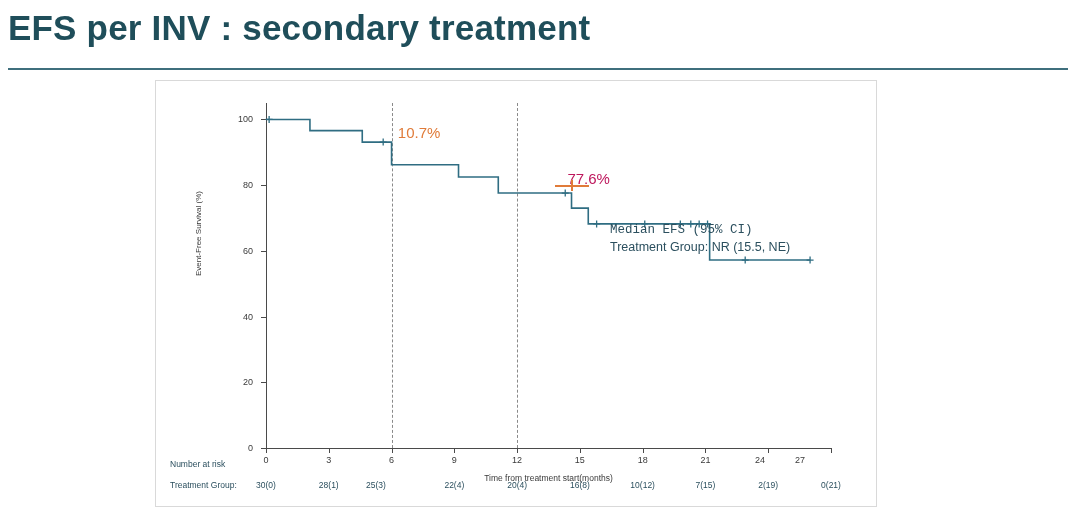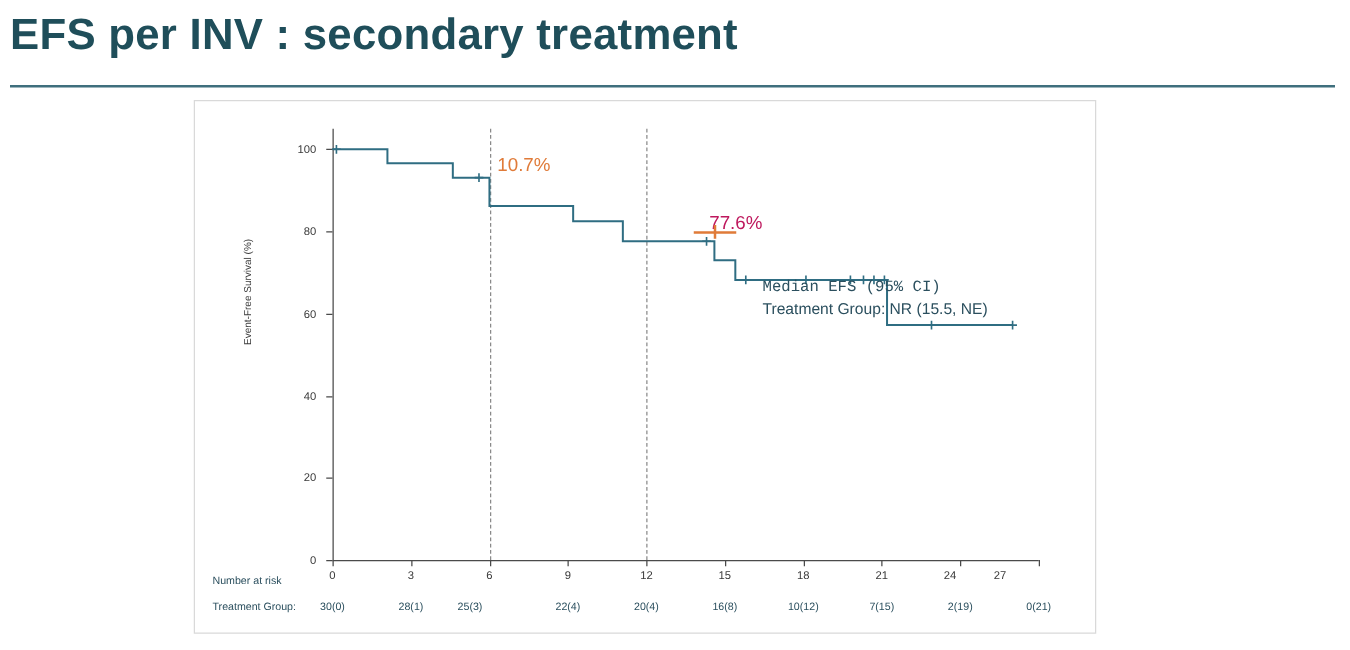--- a/index.html
+++ b/index.html
@@ -193,20 +193,21 @@
 <body>
 
 <div id="slide">
 
   <div id="slide-title">EFS per INV : secondary treatment</div>
   <div id="title-rule"></div>
 
   <div id="figure-frame">
 
     <div id="ylabel">Event-Free Survival (%)</div>
+    <div id="xlabel">Time from treatment start(months)</div>
 
     <div class="plot" id="plot">
       <div class="axis-line" id="y-axis"></div>
       <div class="axis-line" id="x-axis"></div>
       <div id="ticks-y">
           <div class="ytick-mark" style="top: 345px;">
             <div class="ytick-label" style="top: 0px;">0</div>
           </div>
           <div class="ytick-mark" style="top: 279.286px;">
             <div class="ytick-label" style="top: 0px;">20</div>

